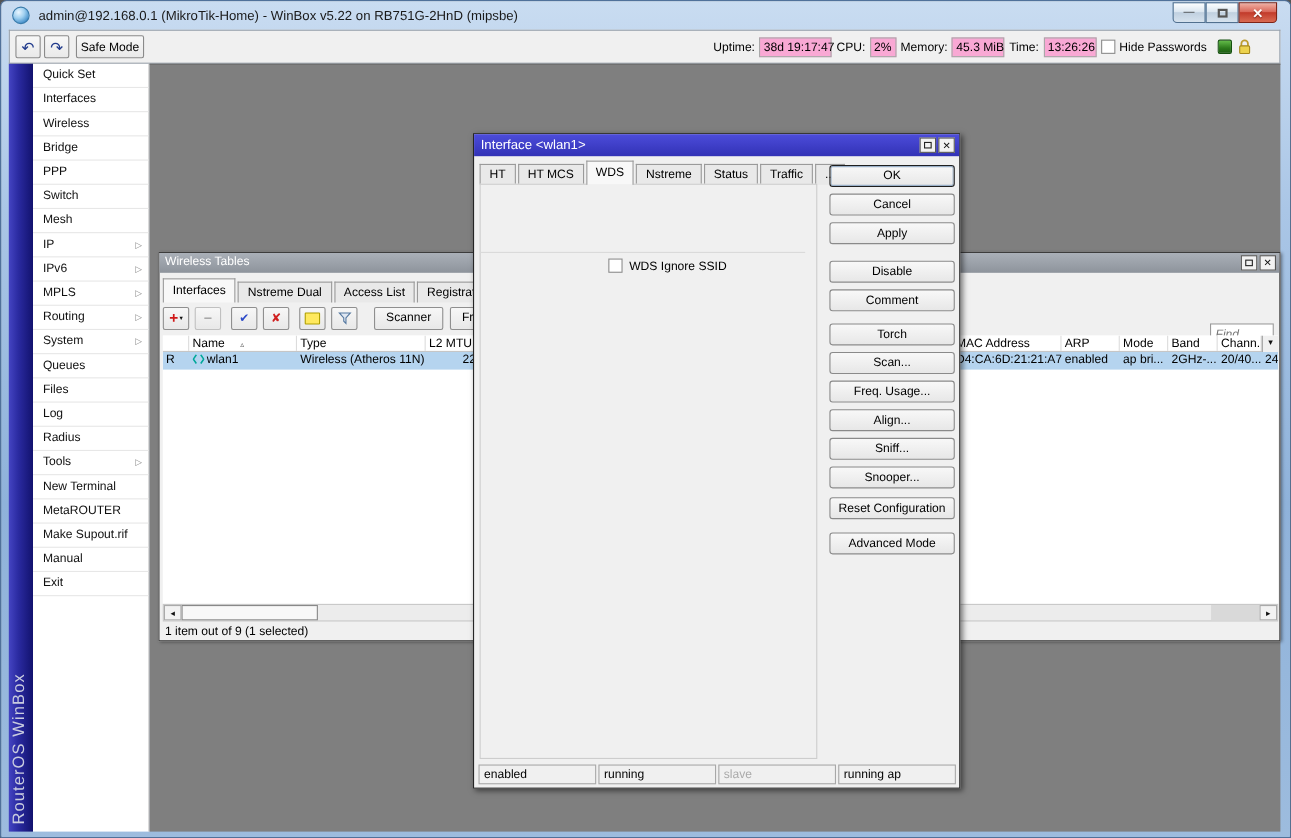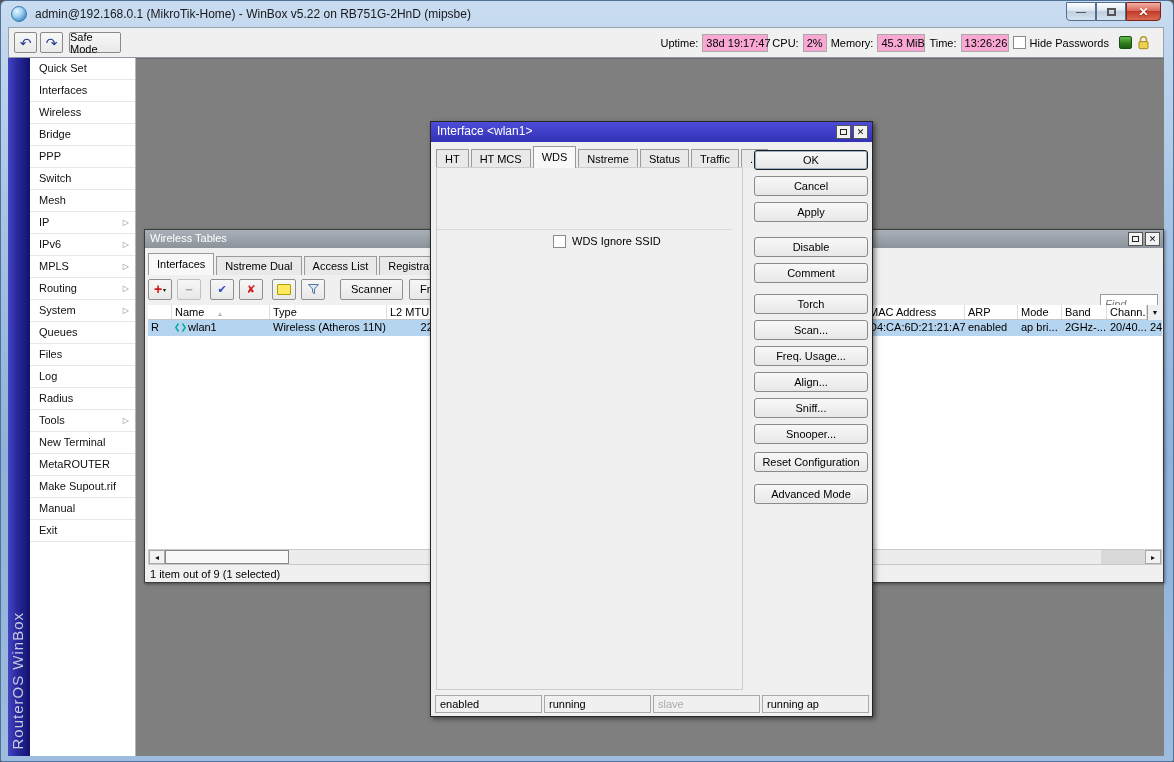--- a/index.html
+++ b/index.html
@@ -25,22 +25,22 @@
           background:linear-gradient(180deg,#f0b0a4,#d9685a 45%,#c23b2b 50%,#d96a52); color:#fff; font-weight:bold; font-size:12px;
           border-color:#7e2417; text-shadow:0 1px 1px #7a1d10; }
 
   
   .toolbar { position:absolute; left:7px; top:26px; width:1156px; height:31px;
              background:#f0f0f0; border:1px solid #98a2ad; border-bottom:1px solid #8f98a2; }
   .tbtn { position:absolute; top:4px; height:21px; background:linear-gradient(#f8f8f8,#e9e9e9);
           border:1px solid #8a8a8a; border-radius:2px; display:flex; align-items:center; justify-content:center; }
   .tbtn.undo { left:5px; width:23px; color:#203a8c; font-size:14px; }
   .tbtn.redo { left:31px; width:23px; color:#203a8c; font-size:14px; }
-  .tbtn.safemode { left:60px; width:52px; font-size:11px; }
-  .tb-right { position:absolute; right:12px; top:4px; height:21px; display:flex; align-items:center; gap:4px; white-space:nowrap;margin-left:36px; }
+  .tbtn.safemode { left:60px; width:62px; font-size:11px; }
+  .tb-right { position:absolute; right:24px; top:4px; height:21px; display:flex; align-items:center; gap:4px; white-space:nowrap;margin-left:36px; }
   .tb-label { font-size:11px; }
   .tb-box { height:18px; border:1px solid #a9a9a9; background:#f9a8d4; padding:0 3px; line-height:16px; font-size:11px; }
   .bx-uptime{width:66px;} .bx-cpu{width:24px;} .bx-mem{width:48px;} .bx-time{width:48px;}
   .cbox { width:13px; height:13px; border:1px solid #8a8a8a; background:#fff; display:inline-block; }
   .green-ind { width:13px; height:13px; border:1px solid #14500e; border-radius:2px;
                background:linear-gradient(180deg,#63bb49,#2d7c1c 60%,#1d5d12); margin-left:6px; }
 
   
   .brandstrip { position:absolute; left:7px; top:57px; width:22px; height:698px;
                 background:linear-gradient(90deg,#4444c2,#2a2aa0 40%,#12126e); }
@@ -109,21 +109,21 @@
   .frow { position:absolute; left:0; height:19px; display:flex; align-items:center; }
   .flabel { width:110px; text-align:right; padding-right:4px; font-size:11px; }
   .flabel.blue { color:#0008d8; }
   .combo { width:172px; height:19px; border:1px solid #6f6f6f; background:#fff; line-height:17px; padding:0 3px; font-size:11px; overflow:hidden; }
   .combo.sel { background:#2f8fe8; color:#fff; border-color:#444; }
   .dropbtn { width:16px; height:19px; margin-left:1px; border:1px solid #8a8a8a; background:linear-gradient(#f6f6f6,#e4e4e4);
              display:flex; flex-direction:column; align-items:center; justify-content:center; }
   .drop-glyph { font-size:7px; line-height:6px; color:#111; }
   .drop-glyph::before { content:""; display:block; width:7px; border-top:1px solid #111; margin:0 auto 1px auto; }
   .fsep { position:absolute; left:6px; width:295px; border-top:1px solid #dadada; }
-  .cbrow { position:absolute; display:flex; gap:6px; }
+  .cbrow { position:absolute; display:flex; align-items:center; gap:6px; }
   .dbtn { position:absolute; left:323px; width:114px; height:20px; background:linear-gradient(#f8f8f8,#e7e7e7);
           border:1px solid #8a8a8a; border-radius:3px; text-align:center; line-height:18px; font-size:11px; }
   .dbtn.default { border:1px solid #1f1f1f; box-shadow:inset 0 0 0 1px #9ab0c8; }
   .d-status { position:absolute; left:4px; top:573px; width:435px; display:flex; gap:2px; }
   .scell { width:107px; height:18px; border:1px solid #a8a8a8; background:#f0f0f0; line-height:16px; padding-left:4px; font-size:11px; overflow:hidden; }
   .scell.muted { color:#aaaaaa; }
 </style>
 </head>
 <body>
 

